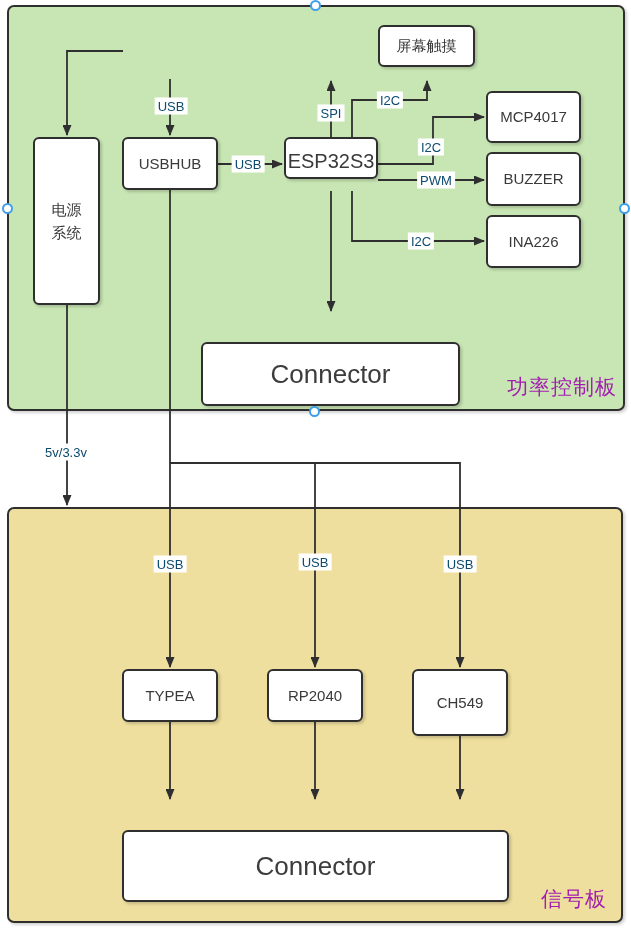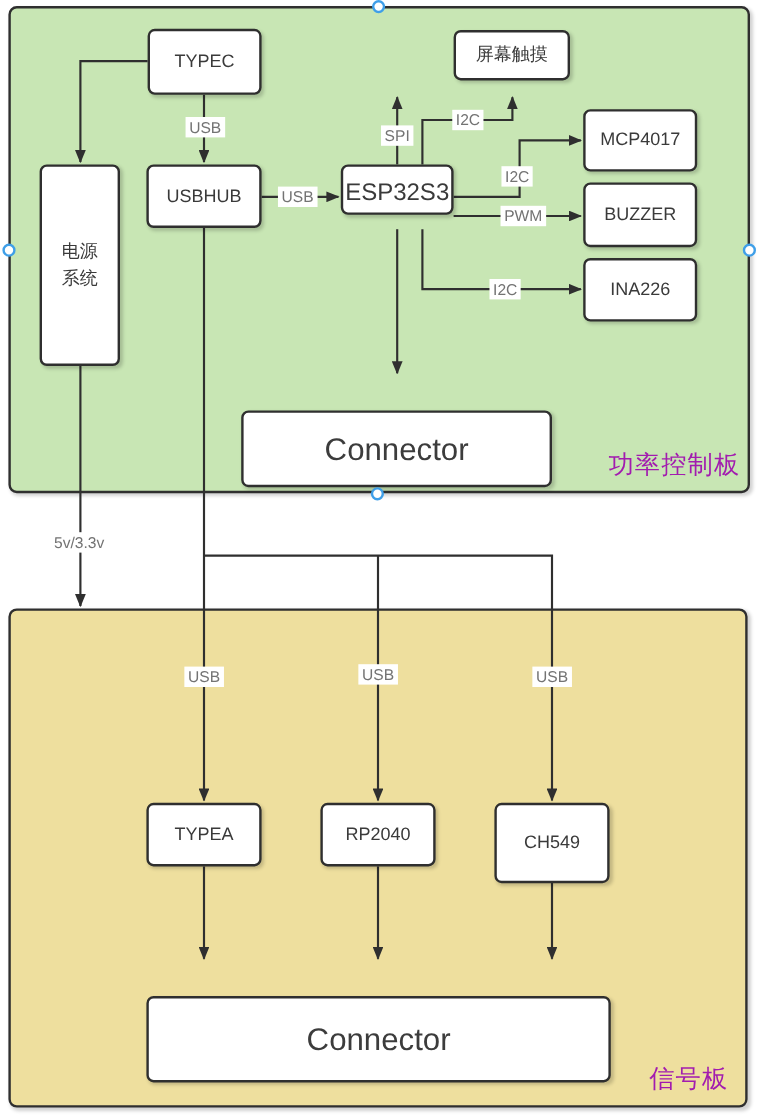--- a/index.html
+++ b/index.html
@@ -35,21 +35,21 @@
   #node-buzzer{left:486px;top:152px;width:95px;height:54px;}
   #node-ina226{left:486px;top:215px;width:95px;height:53px;}
   #node-power-connector{left:201px;top:313px;width:259px;height:64px;}
   #node-typea{left:122px;top:669px;width:96px;height:53px;}
   #node-rp2040{left:267px;top:669px;width:96px;height:53px;}
   #node-ch549{left:412px;top:669px;width:96px;height:67px;}
   #node-signal-connector{left:122px;top:801px;width:387px;height:72px;}
   #edges{position:absolute;left:0;top:0;width:631px;height:930px;pointer-events:none;}
   .edge-label{
     position:absolute;transform:translate(-50%,-50%);background:#ffffff;
-    padding:0 3px;font-size:13px;line-height:17px;color:#737373;white-space:nowrap;
+    padding:0 3px;font-size:13px;line-height:17px;color:#0c4a6e;white-space:nowrap;
   }
   .handle{
     position:absolute;width:11px;height:11px;border-radius:50%;
     background:#ffffff;border:2px solid #3f9fe8;box-sizing:border-box;
   }
 </style>
 </head>
 <body>
 
 <div id="canvas">
@@ -83,23 +83,20 @@
       <path d="M315,463 L315,667" marker-end="url(#arr)"></path>
       <path d="M170,722 L170,799" marker-end="url(#arr)"></path>
       <path d="M315,722 L315,799" marker-end="url(#arr)"></path>
       <path d="M460,722 L460,799" marker-end="url(#arr)"></path>
     </g>
   </svg>
 
   <div class="node" id="node-power-system">
     <span>电源
 系统</span>
-  </div>
-  <div class="node" id="node-typec">
-    <span>TYPEC</span>
   </div>
   <div class="node" id="node-usbhub">
     <span>USBHUB</span>
   </div>
   <div class="node" id="node-screen-touch">
     <span>屏幕触摸</span>
   </div>
   <div class="node" id="node-esp32s3">
     <span>ESP32S3</span>
   </div>

